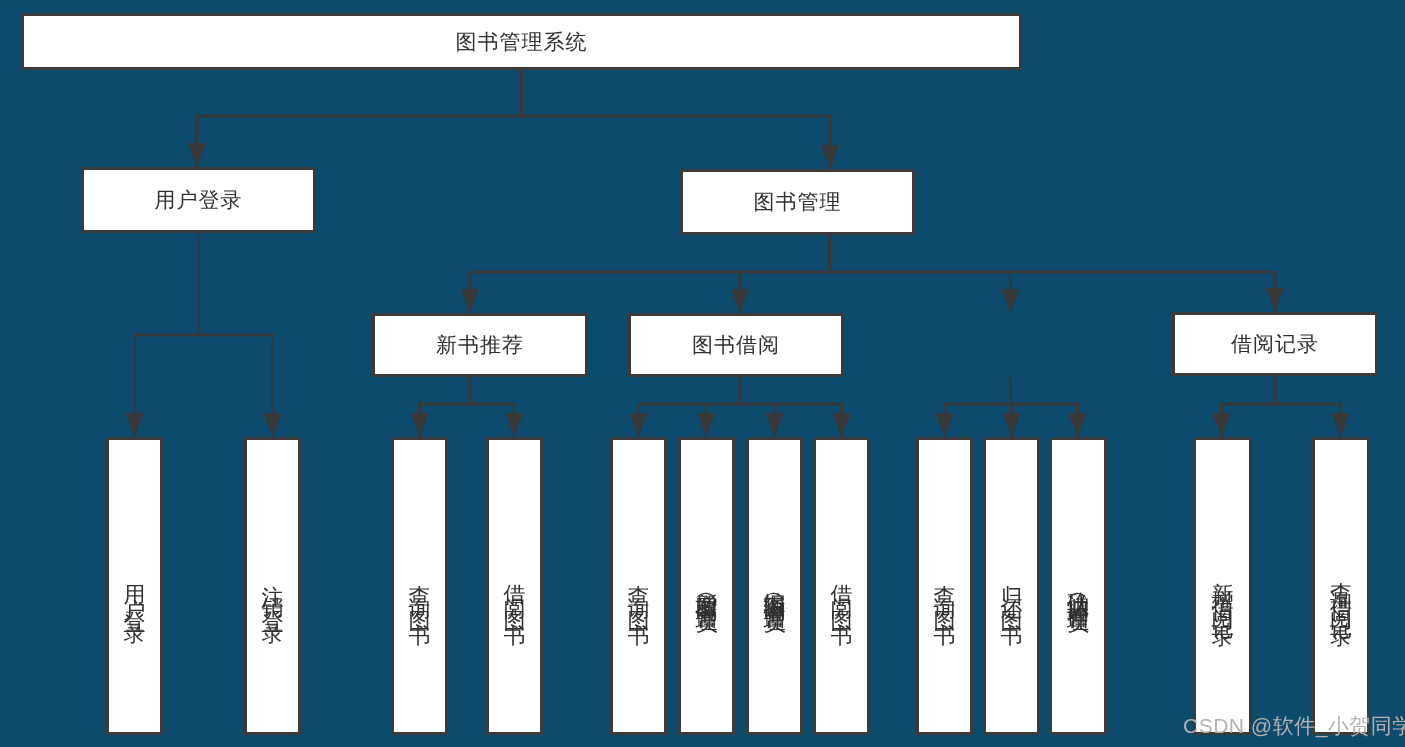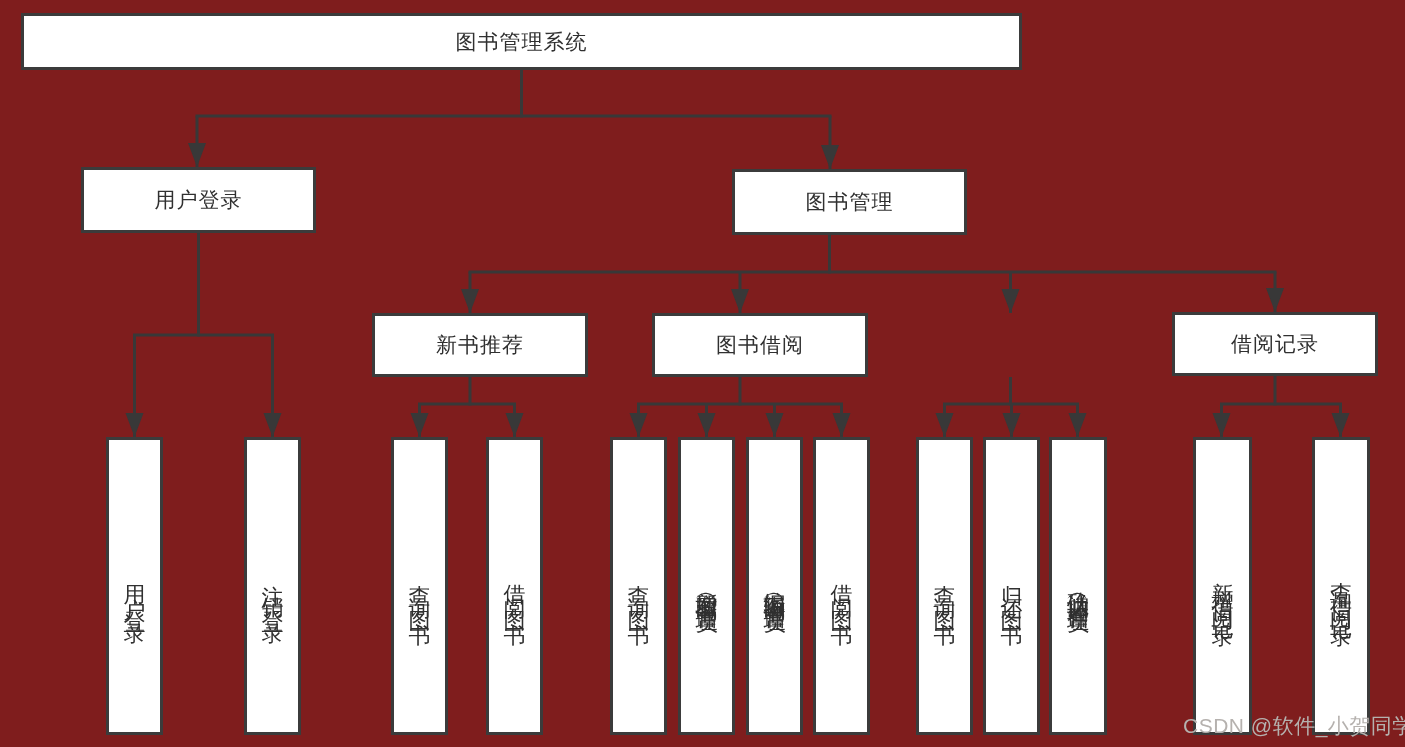--- a/index.html
+++ b/index.html
@@ -1,18 +1,18 @@
 <!DOCTYPE html>
 <html><head>
 <meta charset="utf-8">
 <style>
   html,body{margin:0;padding:0;background:#ffffff;}
   body{font-family:"Liberation Sans","DejaVu Sans",sans-serif;}
   .canvas{
-    position:relative;width:1405px;height:747px;background:#7f1d1d;overflow:hidden;
+    position:relative;width:1405px;height:747px;background:#0c4a6e;overflow:hidden;
   }
   .connectors{position:absolute;left:0;top:0;z-index:1;}
   .connectors line{stroke:#383838;stroke-width:3;}
   .node{
     position:absolute;background:#ffffff;border:3px solid #3b3b3b;
     box-sizing:border-box;display:flex;align-items:center;justify-content:center;
     z-index:2;color:#303030;
   }
   .h-label{font-size:21px;letter-spacing:1px;white-space:nowrap;}
   .leaf{top:437px;width:57px;height:298px;}
@@ -81,28 +81,28 @@
     <line x1="1340.5" y1="404" x2="1340.5" y2="437" marker-end="url(#arrow)"></line>
   </svg>
 
   <div class="node" style="left:21px;top:13px;width:1001px;height:57px;">
     <span class="h-label">图书管理系统</span>
   </div>
 
   <div class="node" style="left:81px;top:167px;width:235px;height:66px;">
     <span class="h-label">用户登录</span>
   </div>
-  <div class="node" style="left:732px;top:169px;width:235px;height:66px;">
+  <div class="node" style="left:680px;top:169px;width:235px;height:66px;">
     <span class="h-label">图书管理</span>
   </div>
 
   <div class="node" style="left:372px;top:313px;width:216px;height:64px;">
     <span class="h-label">新书推荐</span>
   </div>
-  <div class="node" style="left:652px;top:313px;width:216px;height:64px;">
+  <div class="node" style="left:628px;top:313px;width:216px;height:64px;">
     <span class="h-label">图书借阅</span>
   </div>
   <div class="node" style="left:1172px;top:312px;width:206px;height:64px;">
     <span class="h-label">借阅记录</span>
   </div>
 
   <div class="node leaf v4" style="left:106px;">
     <span class="v-label">用户登录</span>
   </div>
   <div class="node leaf v4" style="left:244px;">

